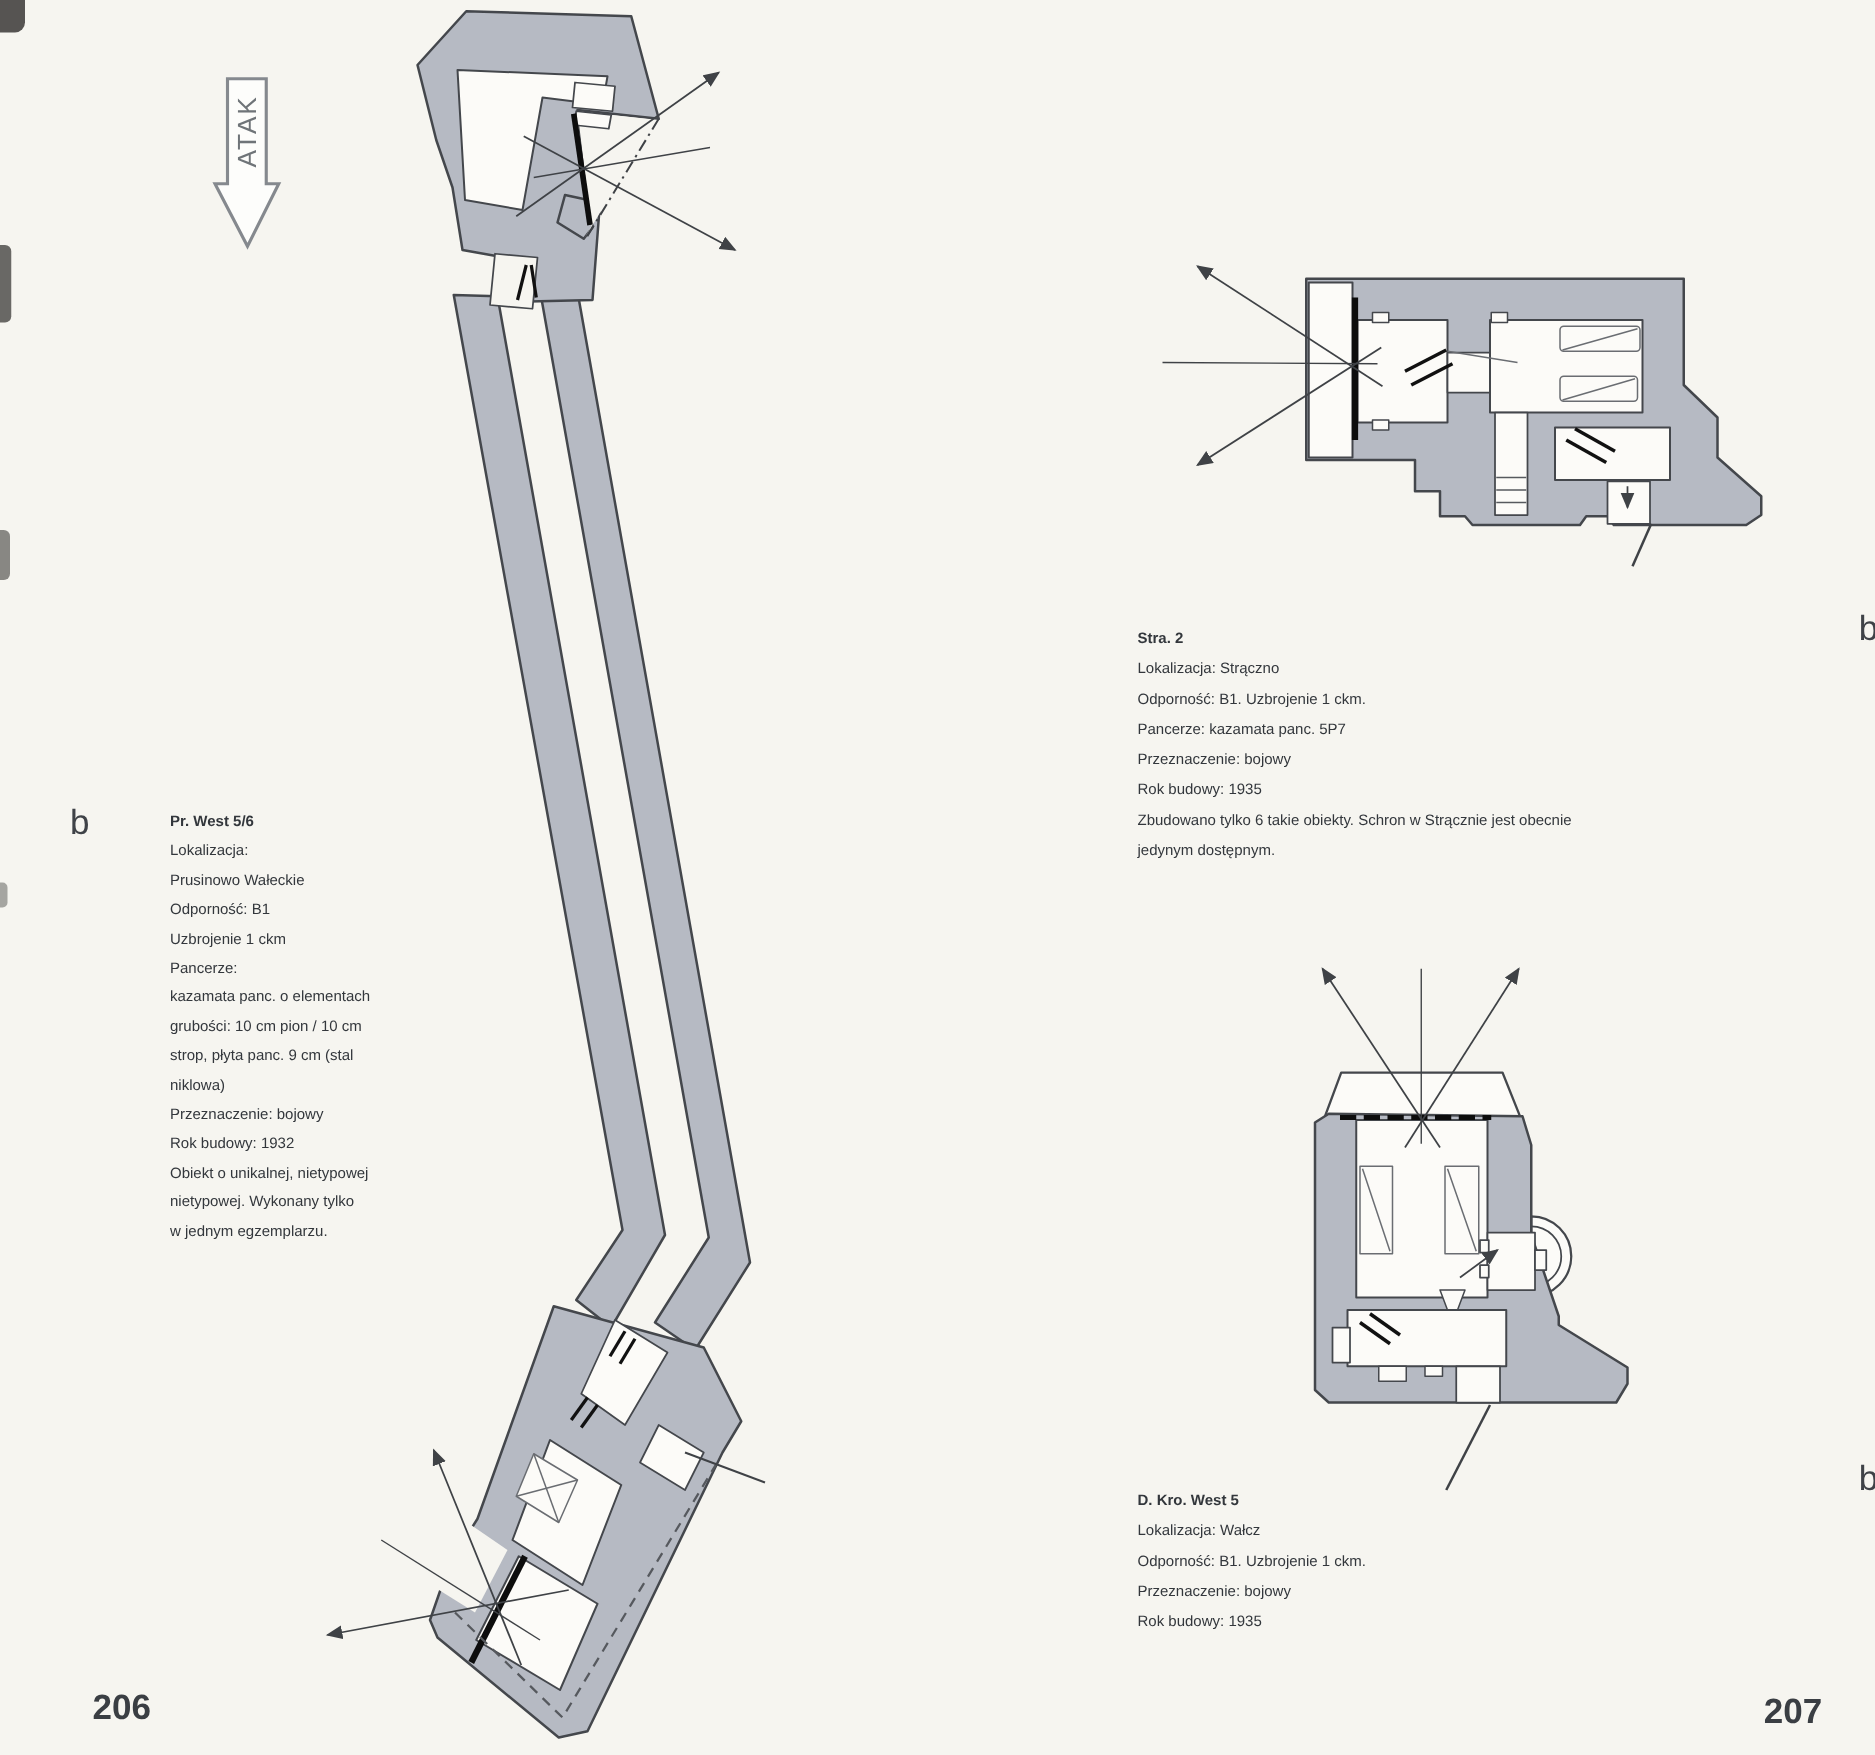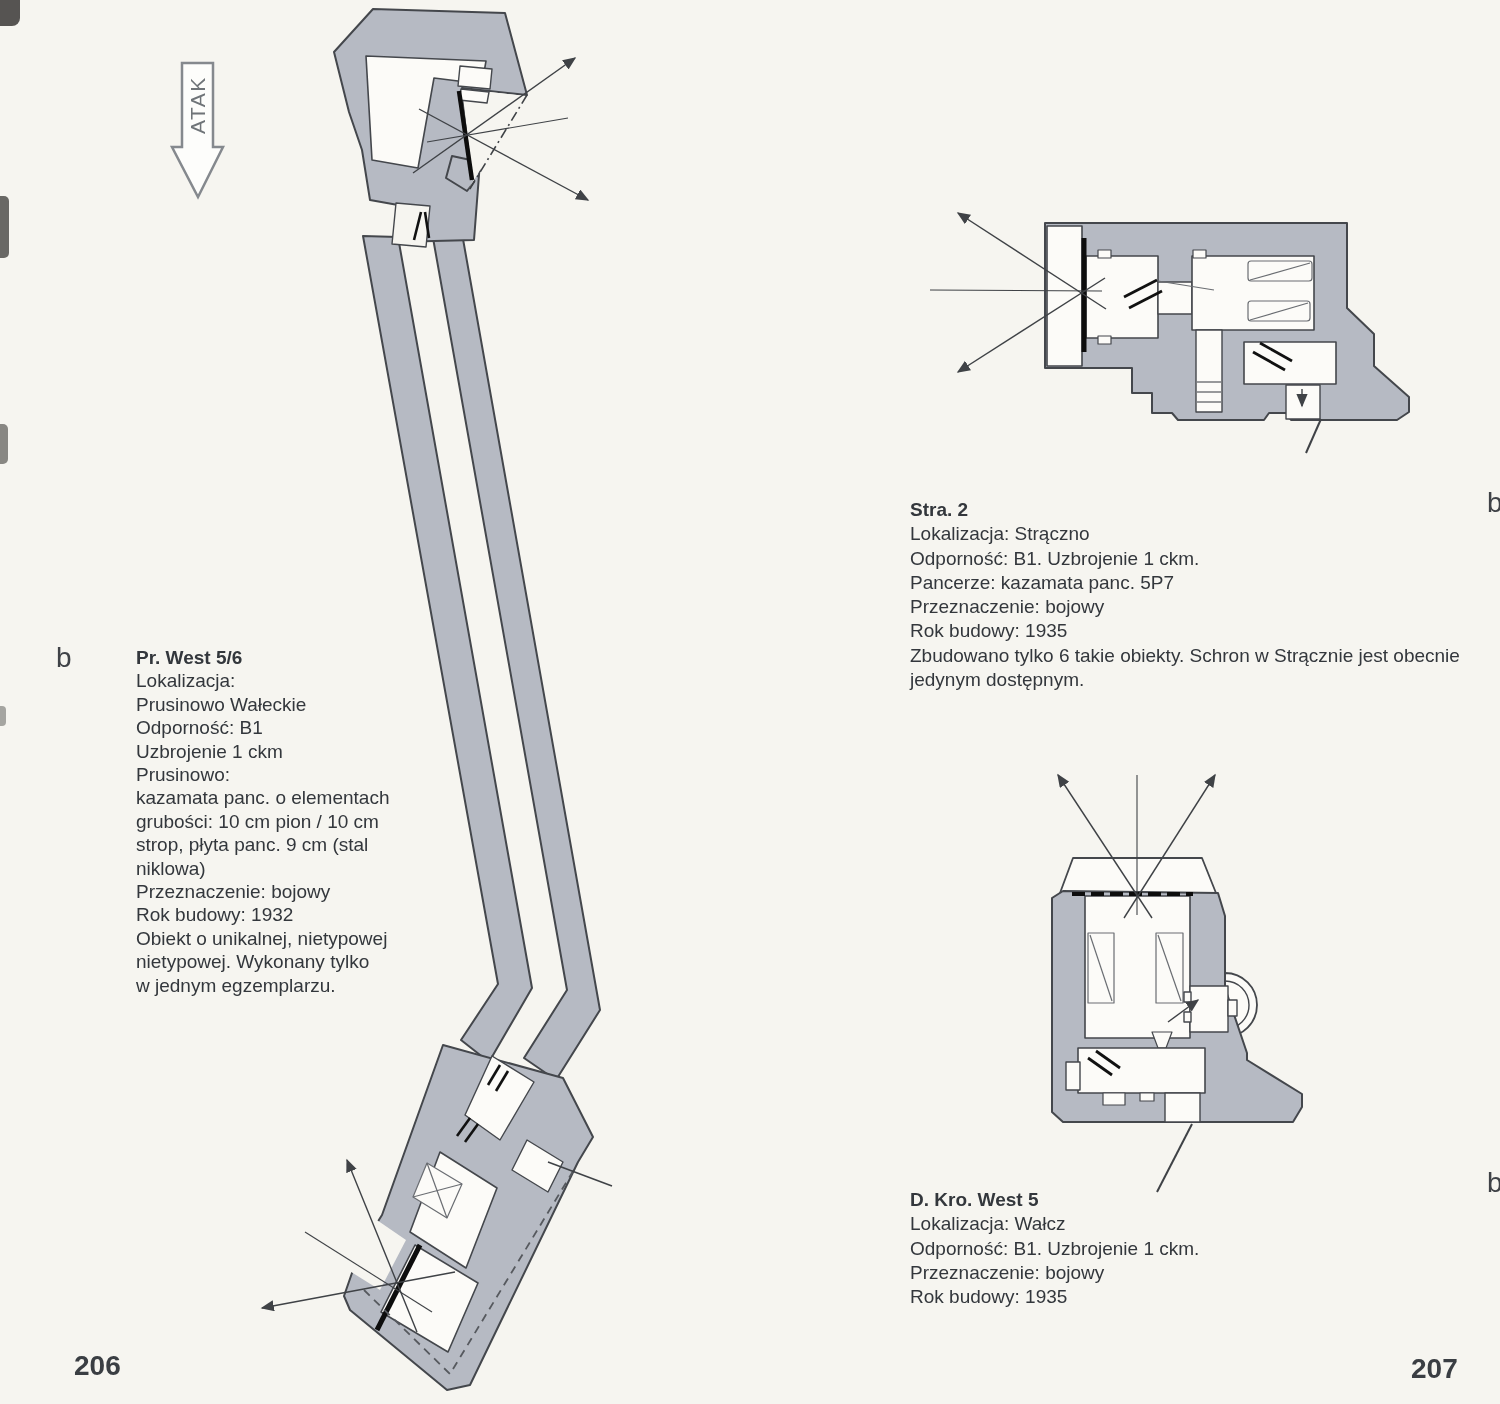--- a/index.html
+++ b/index.html
@@ -6,21 +6,21 @@
   body{
     width:1500px;height:1404px;
     background:#f6f5f0;
     font-family:"Liberation Sans", sans-serif;
     color:#33373c;
     overflow:hidden;
     position:relative;
   }
   .page{position:absolute;inset:0;}
   svg{position:absolute;left:0;top:0;}
-  .textblock{position:absolute;font-size:19px;}
+  .textblock{position:absolute;font-size:12px;}
   .tb-title{font-weight:bold;}
   .tb-line{white-space:pre;}
   #block1{left:104px;top:646px;width:310px;line-height:23.4px;margin-left:32px;}
   #block2{left:910px;top:498px;width:575px;line-height:24.3px;}
   #block3{left:910px;top:1188px;width:575px;line-height:24.3px;}
   .margin-letter{
     position:absolute;font-size:28px;color:#3f4247;line-height:1;
   }
   #b-left{left:56px;top:644px;}
   #b-right-1{left:1487px;top:489px;}
@@ -217,21 +217,21 @@
   </svg>
 
   <div class="margin-letter" id="b-left">b</div>
 
   <div class="textblock" id="block1">
     <div class="tb-title">Pr. West 5/6</div>
     <div class="tb-line">Lokalizacja:</div>
     <div class="tb-line">Prusinowo Wałeckie</div>
     <div class="tb-line">Odporność: B1</div>
     <div class="tb-line">Uzbrojenie 1 ckm</div>
-    <div class="tb-line">Prusinowo:</div>
+    <div class="tb-line">Pancerze:</div>
     <div class="tb-line">kazamata panc. o elementach</div>
     <div class="tb-line">grubości: 10 cm pion / 10 cm</div>
     <div class="tb-line">strop, płyta panc. 9 cm (stal</div>
     <div class="tb-line">niklowa)</div>
     <div class="tb-line">Przeznaczenie: bojowy</div>
     <div class="tb-line">Rok budowy: 1932</div>
     <div class="tb-line">Obiekt o unikalnej, nietypowej</div>
     <div class="tb-line">nietypowej. Wykonany tylko</div>
     <div class="tb-line">w jednym egzemplarzu.</div>
   </div>

